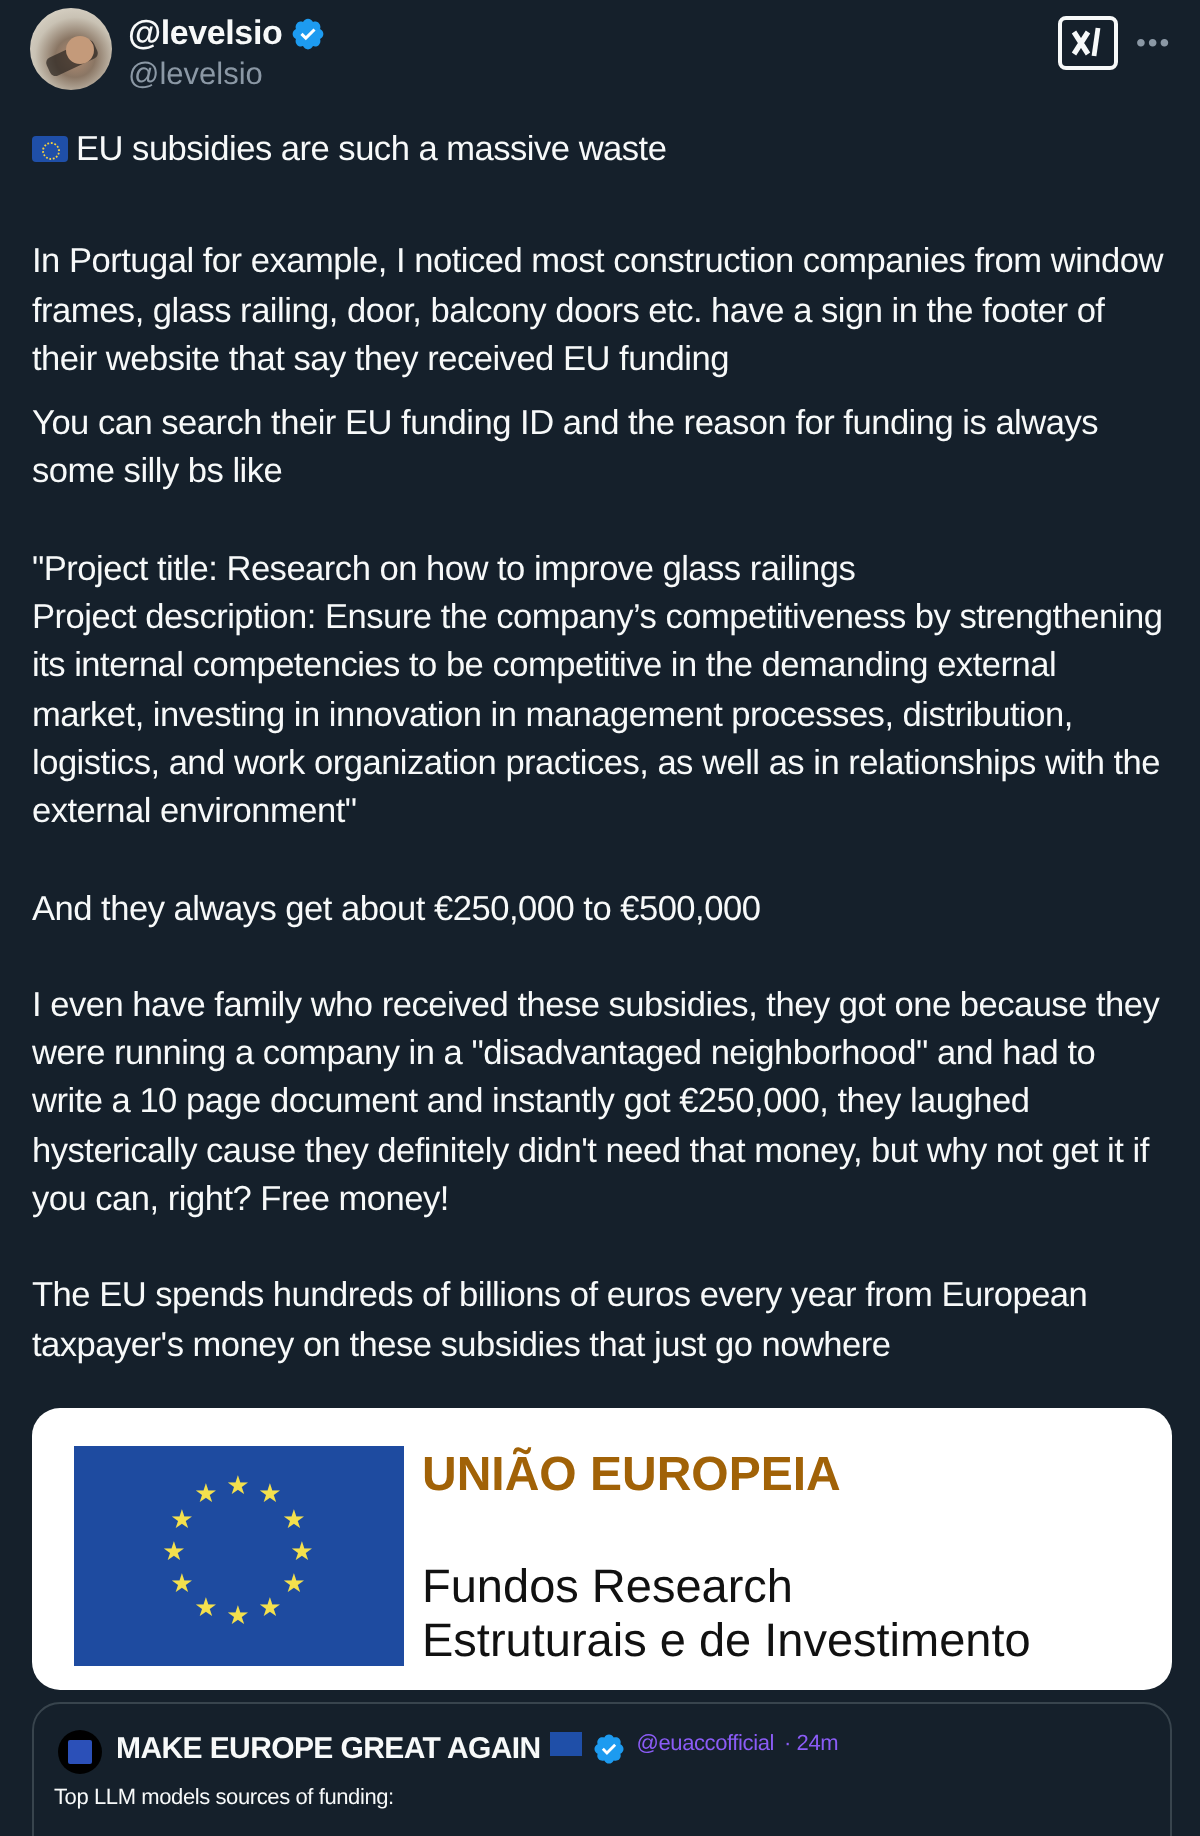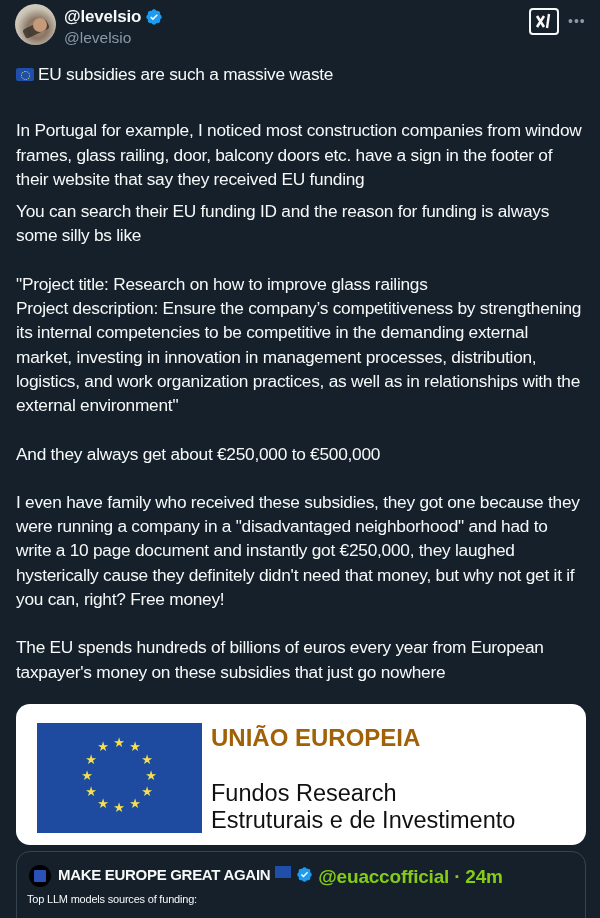--- a/index.html
+++ b/index.html
@@ -24,21 +24,21 @@
 
   .media { position: absolute; left: 16px; top: 704px; width: 570px; height: 141px; background: #ffffff; border-radius: 14px; overflow: hidden; }
   .eu-flag { position: absolute; left: 21px; top: 19px; width: 165px; height: 110px; background: #1e4ba0; }
   .media-title { position: absolute; left: 195px; top: 20px; font-size: 24px; font-weight: bold; color: #a16207; font-family: "Liberation Sans", sans-serif; letter-spacing: 0px; }
   .media-sub { position: absolute; left: 195px; top: 76px; font-size: 23.5px; color: #111; line-height: 27px; font-family: "Liberation Sans", sans-serif; }
 
   .quote { position: absolute; left: 16px; top: 851px; width: 570px; height: 90px; border: 1px solid #38444d; border-radius: 14px; }
   .quote-avatar { position:absolute; left: 12px; top: 13px; width: 22px; height: 22px; border-radius: 50%; background:#000; }
   .quote-avatar .inner { position:absolute; left:5px; top:5px; width:12px; height:12px; background:#2b50b8; border-radius:1px; }
   .quote-name { position:absolute; left: 41px; top: 14px; font-size: 15px; font-weight: bold; letter-spacing: -0.3px; display:flex; align-items:flex-start; gap:5px; }
-  .quote-handle { color:#84cc16; font-weight: bold; font-size: 19px; letter-spacing: -0.2px; }
+  .quote-handle { color:#8b5cf6; font-weight: normal; font-size: 11px; letter-spacing: -0.2px; }
   .quote-flag { display:inline-block; width:16px; height:12px; background:#1f4fa8; }
   .quote-text { position:absolute; left: 10px; top: 41px; font-size: 11px; letter-spacing: -0.2px; }
 </style>
 </head>
 <body>
 
 <div class="header">
   <div class="avatar">
       <div class="a1"></div>
       <div class="a2"></div>

